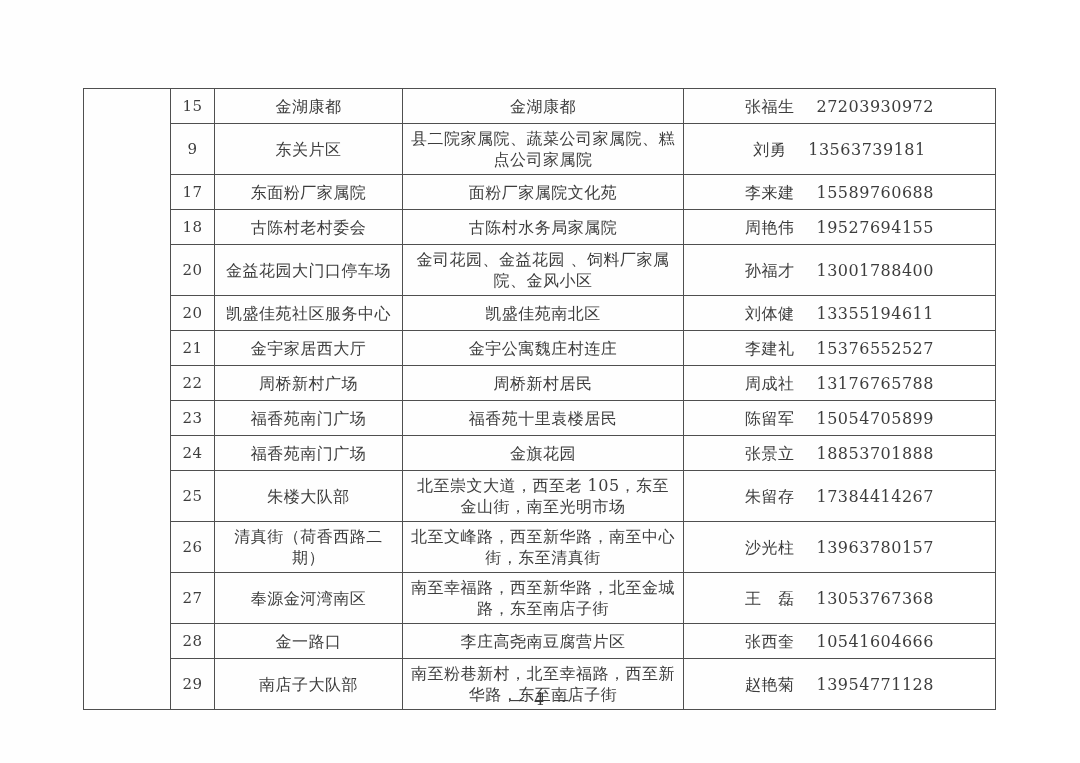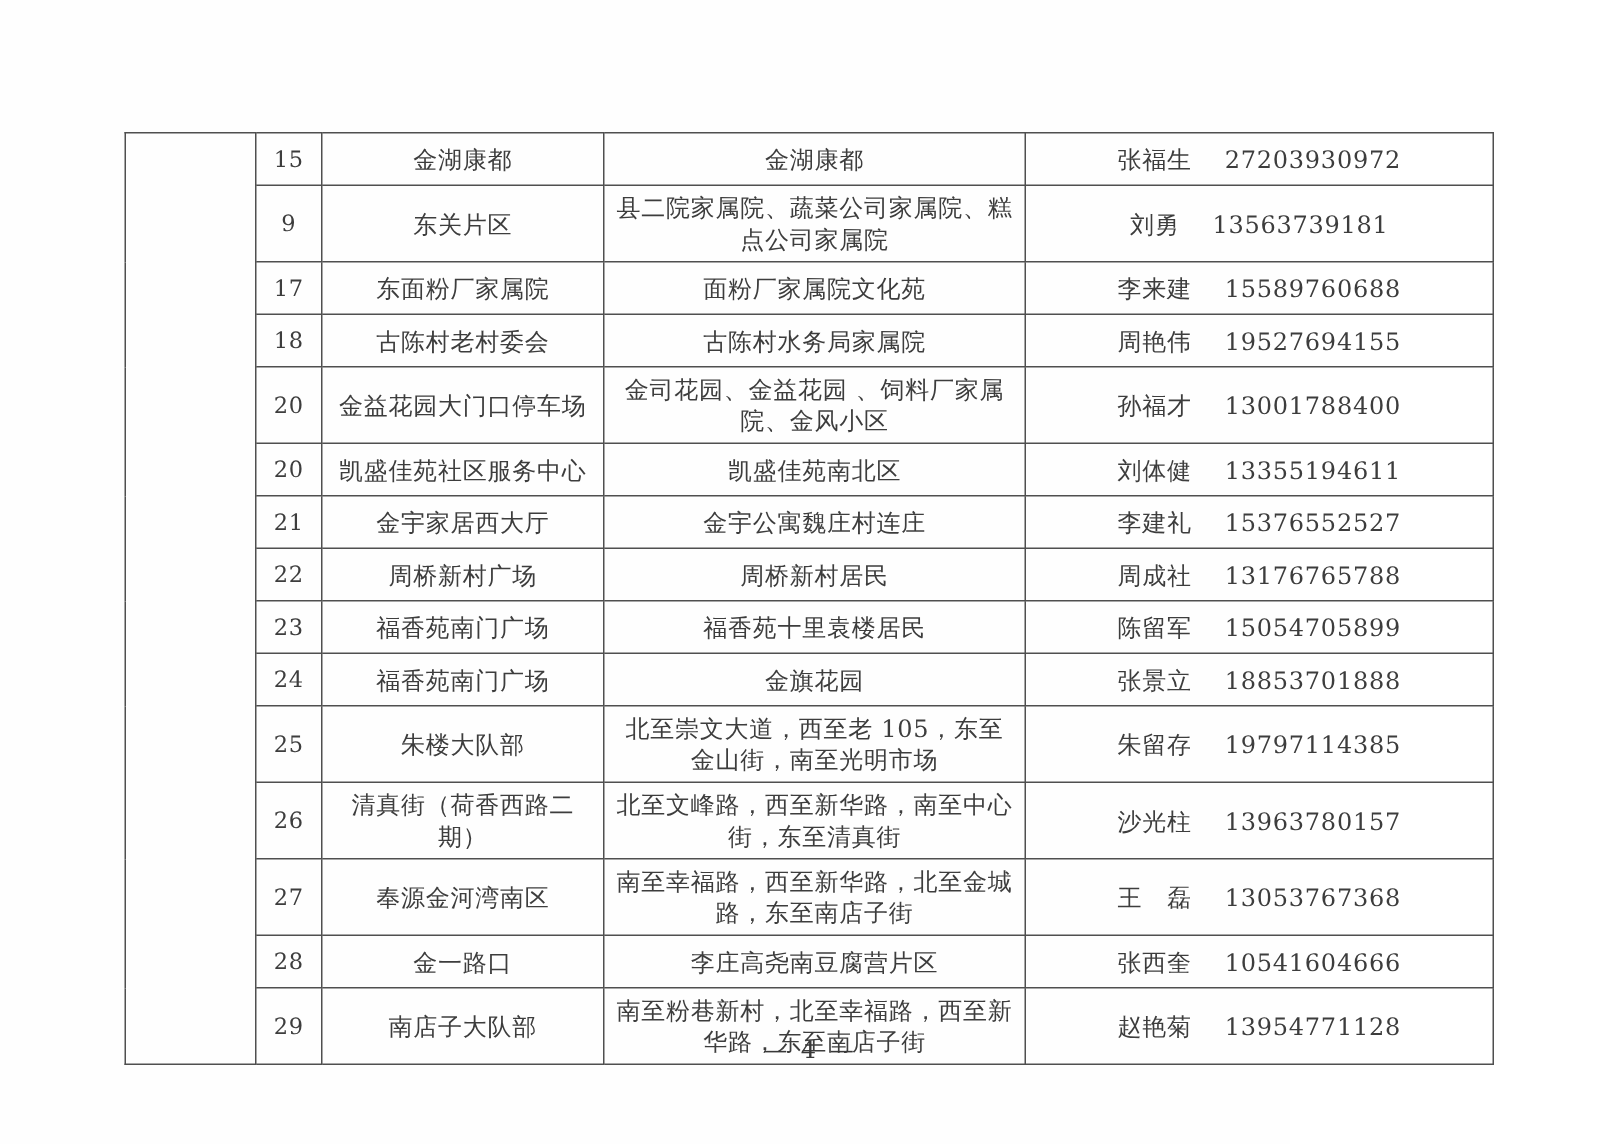--- a/index.html
+++ b/index.html
@@ -155,21 +155,21 @@
     <td class="coverage-cell">金旗花园</td>
     <td class="contact-cell">
       <span class="contact-name">张景立</span><span class="contact-phone">18853701888</span>
     </td>
   </tr>
         <tr>
     <td class="no-cell">25</td>
     <td class="name-cell">朱楼大队部</td>
     <td class="coverage-cell">北至崇文大道，西至老 105，东至金山街，南至光明市场</td>
     <td class="contact-cell">
-      <span class="contact-name">朱留存</span><span class="contact-phone">19797114385</span>
+      <span class="contact-name">朱留存</span><span class="contact-phone">17384414267</span>
     </td>
   </tr>
         <tr>
     <td class="no-cell">26</td>
     <td class="name-cell">清真街（荷香西路二期）</td>
     <td class="coverage-cell">北至文峰路，西至新华路，南至中心街，东至清真街</td>
     <td class="contact-cell">
       <span class="contact-name">沙光柱</span><span class="contact-phone">13963780157</span>
     </td>
   </tr>

